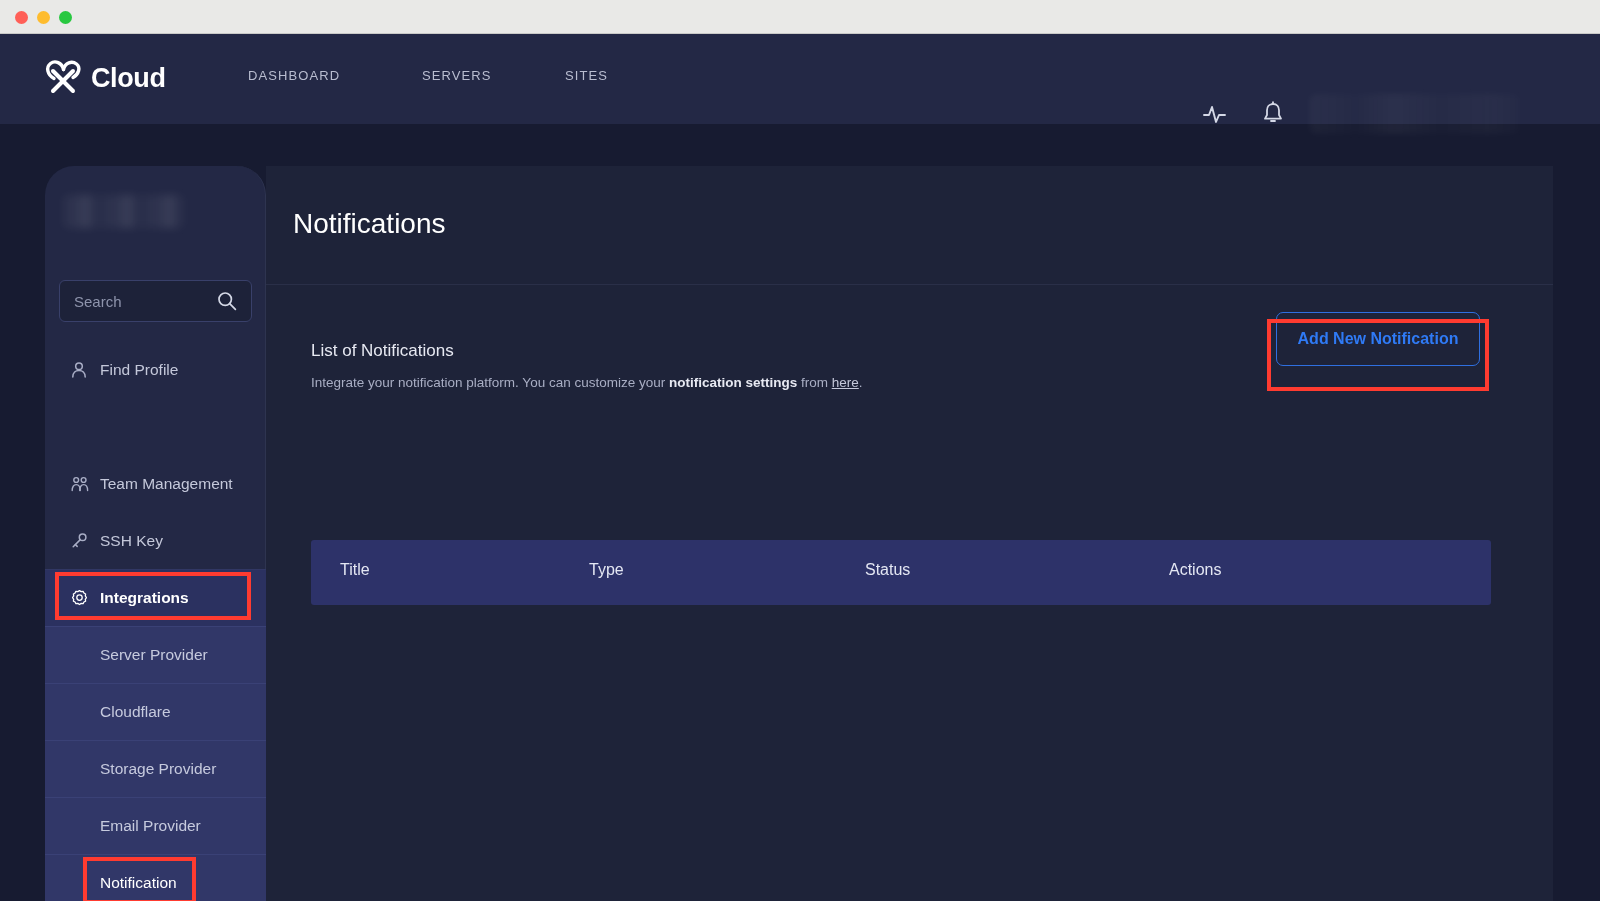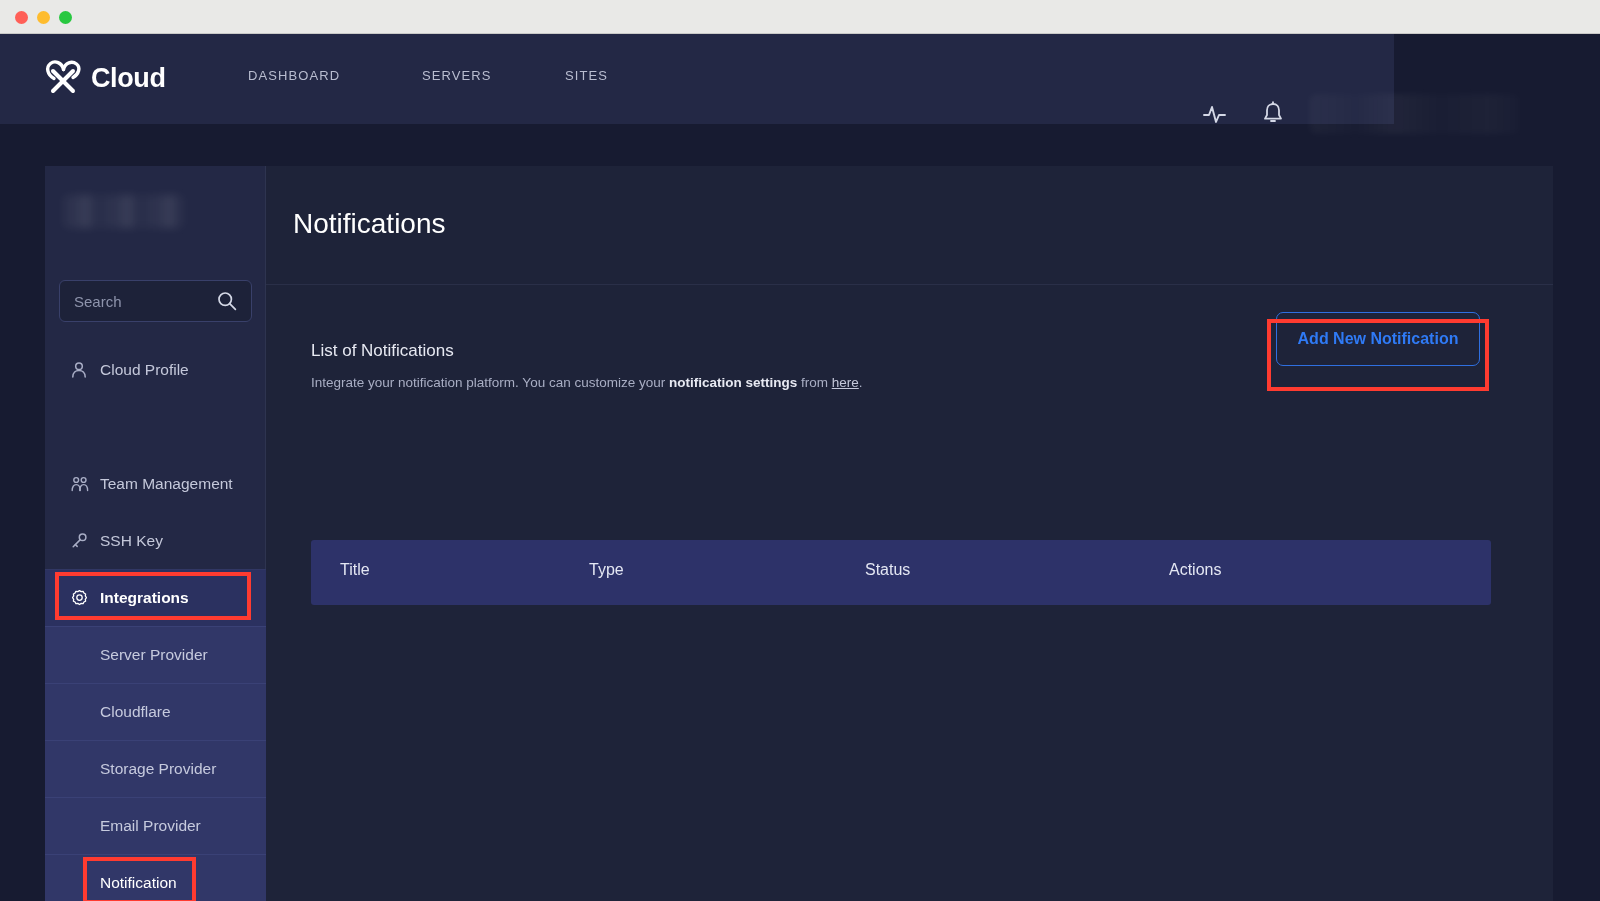--- a/index.html
+++ b/index.html
@@ -22,21 +22,21 @@
   #tl-max{   left:59px;  background:#28c840; }
 
   
   #app{
     position:absolute; left:0; top:34px; width:1600px; height:867px;
     background:#171b31;
   }
 
   
   #topbar{
-    position:absolute; left:0; top:0; width:1394px; height:90px;
+    position:absolute; left:0; top:0; width:1600px; height:90px;
     background:#232845;
   }
   #logo{
     position:absolute; left:42px; top:24px;
     display:flex; align-items:center; gap:7px;
   }
   #logo .mark{ width:42px; height:40px; }
   #logo .word{
     color:#ffffff; font-size:27px; font-weight:bold; letter-spacing:-0.4px;
   }
@@ -75,20 +75,21 @@
         rgba(255,255,255,.03) 85%,
         rgba(255,255,255,.01) 100%);
     filter:blur(3px);
   }
 
   
   #sidebar{
     position:absolute; left:45px; top:132px; width:221px; height:735px;
     background:#232845;
     border-right:1px solid #2e3450;
+    border-radius:29px;
   }
   #acct-blur{
     position:absolute; left:19px; top:29px; width:120px; height:33px;
     border-radius:4px;
     background:
       repeating-linear-gradient(90deg,
         rgba(255,255,255,.05) 0px, rgba(255,255,255,.05) 14px,
         rgba(255,255,255,.09) 14px, rgba(255,255,255,.09) 28px,
         rgba(255,255,255,.03) 28px, rgba(255,255,255,.03) 42px);
     filter:blur(4px);
@@ -276,21 +277,21 @@
       </span>
     </div>
 
     <div class="snav" id="snav-userprofile">
       <span class="ic">
         <svg width="18" height="18" viewBox="0 0 18 18">
           <circle cx="9" cy="5.2" r="3.3" fill="none" stroke="#a9aec6" stroke-width="1.5"></circle>
           <path d="M2.8 16 C2.8 11.6 5.6 9.4 9 9.4 C12.4 9.4 15.2 11.6 15.2 16" fill="none" stroke="#a9aec6" stroke-width="1.5" stroke-linecap="round"></path>
         </svg>
       </span>
-      <span class="lb">Cloud Profile</span>
+      <span class="lb">Find Profile</span>
     </div>
 
 
     <div class="snav" id="snav-team">
       <span class="ic">
         <svg width="20" height="18" viewBox="0 0 20 18">
           <circle cx="6.2" cy="5" r="2.4" fill="none" stroke="#a9aec6" stroke-width="1.4"></circle>
           <circle cx="13.6" cy="5" r="2.4" fill="none" stroke="#a9aec6" stroke-width="1.4"></circle>
           <path d="M2.2 15.5 C2.2 11.6 4 9.6 6.2 9.6 C8.4 9.6 10.2 11.6 10.2 15.5" fill="none" stroke="#a9aec6" stroke-width="1.4" stroke-linecap="round"></path>
           <path d="M9.8 15.5 C9.8 11.6 11.5 9.6 13.6 9.6 C15.8 9.6 17.6 11.6 17.6 15.5" fill="none" stroke="#a9aec6" stroke-width="1.4" stroke-linecap="round"></path>

